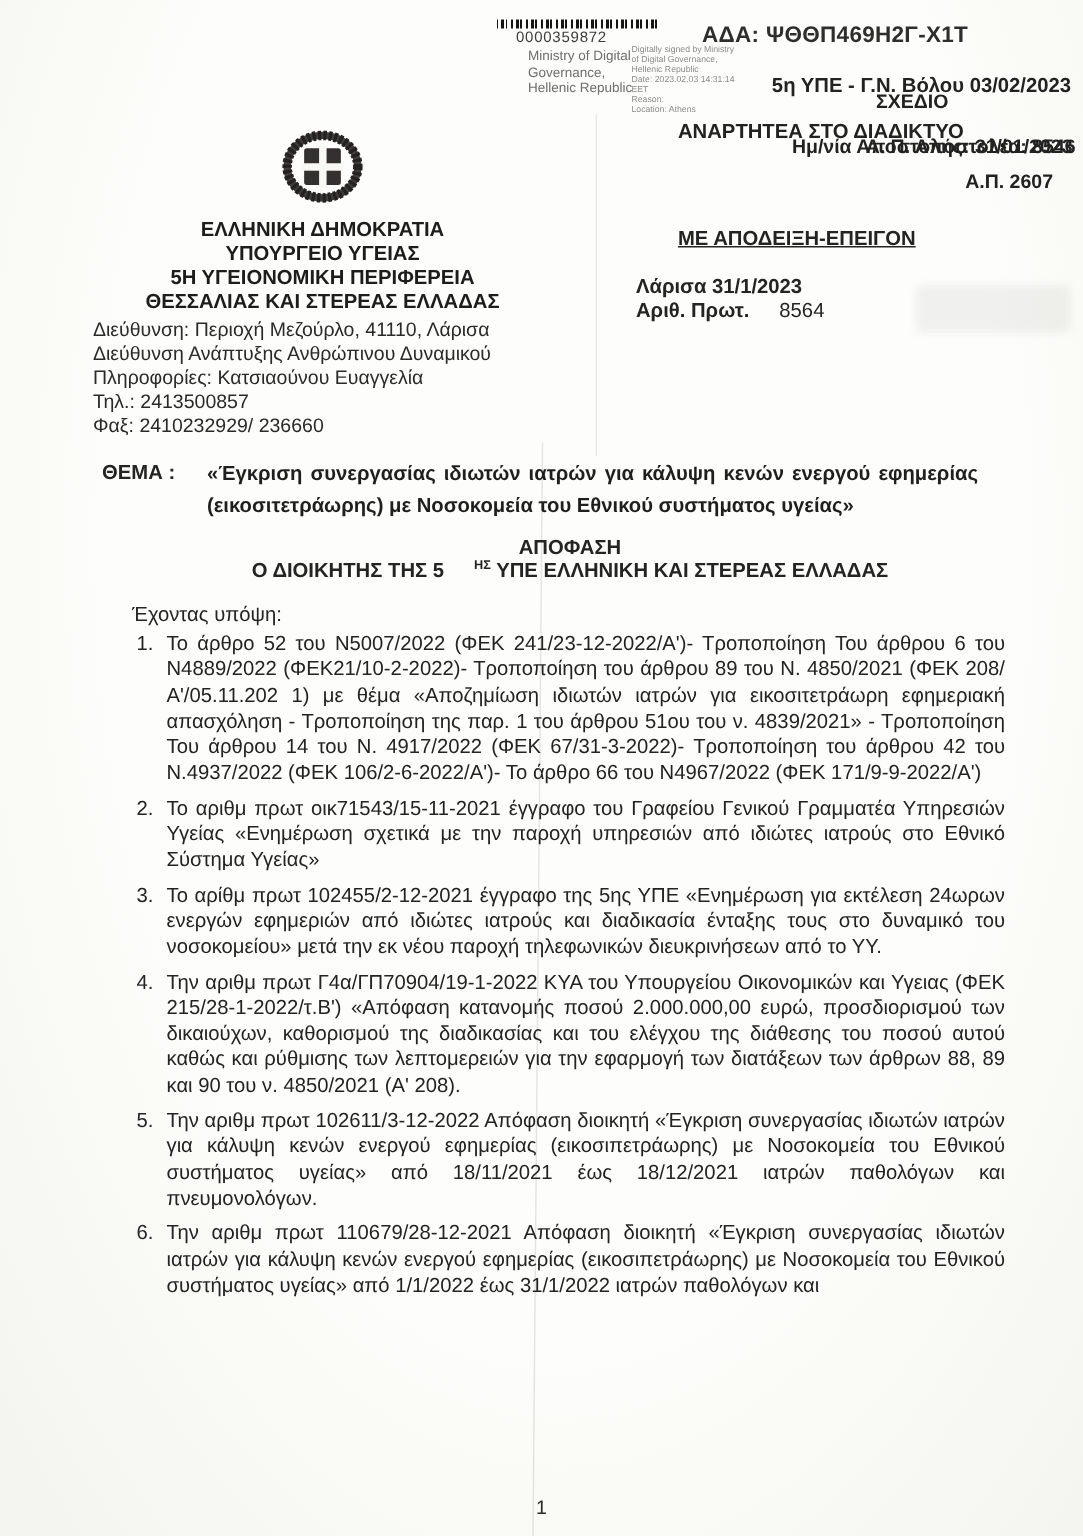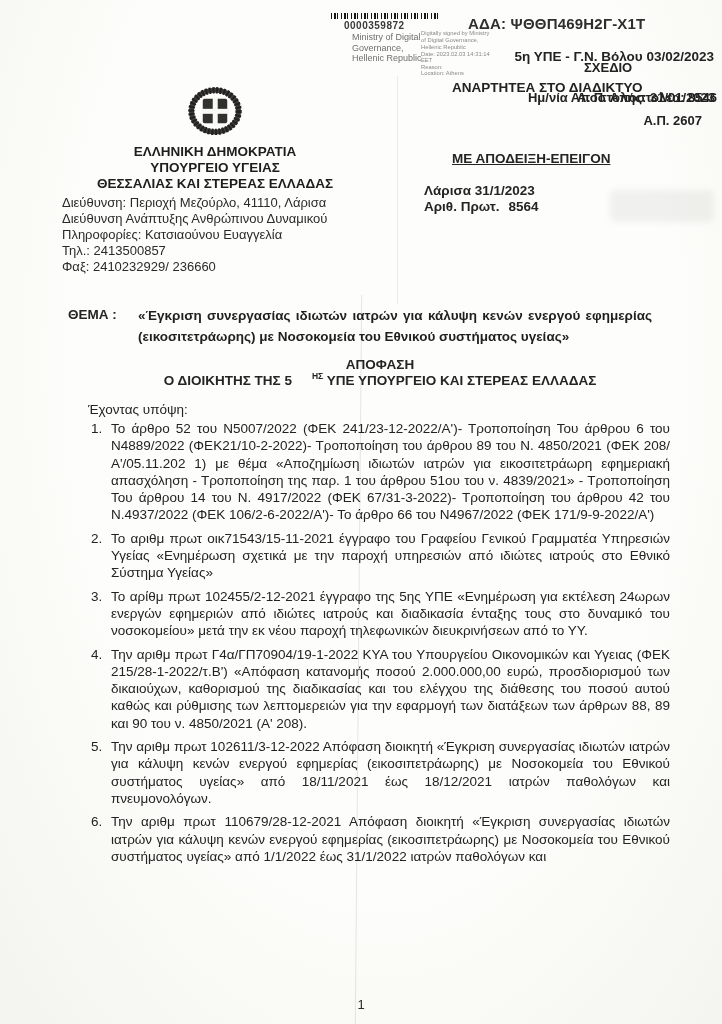--- a/index.html
+++ b/index.html
@@ -9,21 +9,21 @@
     font-family:"Liberation Sans","DejaVu Sans",sans-serif;color:#242424;
   }
   .page *{box-sizing:border-box;}
   
   .fold-a{position:absolute;left:358px;top:295px;width:1px;height:729px;background:rgba(100,100,100,0.16);transform:rotate(0.5deg);}
   .fold-b{position:absolute;left:397px;top:76px;width:1px;height:228px;background:rgba(100,100,100,0.12);}
   .smudge{position:absolute;left:610px;top:190px;width:104px;height:32px;background:rgba(110,110,110,0.09);filter:blur(3px);border-radius:5px;}
   
   .barcode{position:absolute;left:331px;top:13px;width:107px;height:6px;
     background:repeating-linear-gradient(90deg,#151515 0 1px,transparent 1px 3px,#151515 3px 5px,transparent 5px 6px,#151515 6px 7px,transparent 7px 10px);}
-  .barcode-number{position:absolute;left:344px;top:20px;font-size:10px;color:#3a3a3a;letter-spacing:0.5px;font-weight:bold;}
+  .barcode-number{position:absolute;left:344px;top:20px;font-size:10px;color:#3a3a3a;letter-spacing:0.5px;}
   .barcode-org{position:absolute;left:352px;top:32px;font-size:9px;line-height:10.5px;color:#6e6e6e;white-space:pre-line;}
   .sig-details{position:absolute;left:421px;top:30px;width:200px;font-size:10px;line-height:11.5px;color:#8a8a8a;white-space:pre-line;transform:scale(0.58);transform-origin:0 0;}
   .ada{position:absolute;left:468px;top:15px;font-size:15px;font-weight:700;color:#2e2e2e;letter-spacing:0.2px;}
   
   .stamp{position:absolute;font-weight:700;color:#222;font-size:13px;white-space:nowrap;}
   .stamp-hospital{top:49px;right:8px;font-size:13.5px;padding-left:36px;}
   .stamp-draft{top:60px;left:584px;}
   .stamp-protocol{top:70px;right:20px;margin-top:43px;}
   .stamp-internet{top:80px;left:452px;font-size:13.5px;}
   .stamp-sender{top:90px;right:5px;}
@@ -32,21 +32,21 @@
   .letterhead{position:absolute;left:40px;top:84px;width:350px;text-align:center;}
   .emblem{width:58px;height:56px;}
   .lh-line{font-weight:700;font-size:13.5px;line-height:16px;color:#1d1d1d;}
   .lh-block{margin-top:0;}
   .address{text-align:left;margin:3px 0 0 22px;font-size:13px;line-height:16px;color:#2a2a2a;}
   
   .dispatch{position:absolute;left:424px;top:151px;width:296px;height:70px;}
   .urgent{position:absolute;left:28px;top:0;font-size:13.5px;font-weight:700;text-decoration:underline;white-space:nowrap;}
   .city-date{position:absolute;left:0;top:32px;font-weight:700;font-size:13.5px;white-space:nowrap;}
   .prot{position:absolute;left:0;top:48px;font-weight:700;font-size:13.5px;white-space:nowrap;}
-  .prot-no{font-weight:700;margin-left:9px;}
+  .prot-no{font-weight:400;margin-left:20px;}
   
   .subject-label{position:absolute;left:68px;top:307px;font-size:13.5px;font-weight:700;}
   .subject-text{position:absolute;left:138px;top:305px;width:514px;font-size:13.5px;font-weight:700;line-height:21px;text-align:justify;color:#1f1f1f;}
   .decision-title{position:absolute;left:70px;top:357px;width:620px;text-align:center;font-weight:700;font-size:13.5px;}
   .decision-issuer{position:absolute;left:70px;top:371px;width:620px;text-align:center;font-weight:700;font-size:13.5px;}
   .decision-issuer sup{font-size:8.5px;padding-left:20px;}
   
   .having{position:absolute;left:88px;top:402px;font-size:13.5px;}
   .items{position:absolute;left:90px;top:420px;width:580px;margin:0;padding:0;list-style:none;
     font-size:13.5px;line-height:17.3px;text-align:justify;color:#232323;}
@@ -89,20 +89,21 @@
     <svg class="emblem" viewBox="0 0 64 60" xmlns="http://www.w3.org/2000/svg">
       <ellipse cx="32" cy="29" rx="26" ry="23" fill="none" stroke="#2e2c2a" stroke-width="5.5" opacity="0.92"></ellipse>
       <ellipse cx="32" cy="29" rx="26" ry="23" fill="none" stroke="#232220" stroke-width="7" stroke-dasharray="2.4 1.6"></ellipse>
       <rect x="18.5" y="15.5" width="27" height="27" rx="2" fill="#33312f"></rect>
       <rect x="29.5" y="13.5" width="5.5" height="31" fill="#f8f8f4"></rect>
       <rect x="16.5" y="26.5" width="31" height="5.5" fill="#f8f8f4"></rect>
     </svg>
     <div class="lh-block">
       <div class="lh-line">ΕΛΛΗΝΙΚΗ ΔΗΜΟΚΡΑΤΙΑ</div>
       <div class="lh-line">ΥΠΟΥΡΓΕΙΟ ΥΓΕΙΑΣ</div>
+      <div class="lh-line">5Η ΥΓΕΙΟΝΟΜΙΚΗ ΠΕΡΙΦΕΡΕΙΑ</div>
       <div class="lh-line">ΘΕΣΣΑΛΙΑΣ ΚΑΙ ΣΤΕΡΕΑΣ ΕΛΛΑΔΑΣ</div>
     </div>
     <div class="address">
       <div>Διεύθυνση: Περιοχή Μεζούρλο, 41110, Λάρισα</div>
       <div>Διεύθυνση Ανάπτυξης Ανθρώπινου Δυναμικού</div>
       <div>Πληροφορίες: Κατσιαούνου Ευαγγελία</div>
       <div>Τηλ.: 2413500857</div>
       <div>Φαξ: 2410232929/ 236660</div>
     </div>
   </div>
@@ -113,21 +114,21 @@
     <div class="prot">
       <span>Αριθ. Πρωτ.</span><span class="prot-no">8564</span>
     </div>
   </div>
 
   <div class="subject-label">ΘΕΜΑ :</div>
   <div class="subject-text">«Έγκριση συνεργασίας ιδιωτών ιατρών για  κάλυψη κενών ενεργού εφημερίας (εικοσιτετράωρης) με Νοσοκομεία του Εθνικού συστήματος υγείας»</div>
 
   <div class="decision-title">ΑΠΟΦΑΣΗ</div>
   <div class="decision-issuer">
-    <span>Ο ΔΙΟΙΚΗΤΗΣ ΤΗΣ 5</span><sup>ΗΣ</sup><span> ΥΠΕ ΥΠΟΥΡΓΕΙΟ ΚΑΙ ΣΤΕΡΕΑΣ ΕΛΛΑΔΑΣ</span>
+    <span>Ο ΔΙΟΙΚΗΤΗΣ ΤΗΣ 5</span><sup>ΗΣ</sup><span> ΥΠΕ ΕΛΛΗΝΙΚΗ ΚΑΙ ΣΤΕΡΕΑΣ ΕΛΛΑΔΑΣ</span>
   </div>
 
   <div class="having">Έχοντας υπόψη:</div>
   <ol class="items">
     <li>
       <span class="li-num">1.</span>
       <span>Το άρθρο 52 του Ν5007/2022 (ΦΕΚ 241/23-12-2022/Α')- Τροποποίηση Του άρθρου 6 του Ν4889/2022 (ΦΕΚ21/10-2-2022)- Τροποποίηση του άρθρου 89 του Ν. 4850/2021 (ΦΕΚ 208/Α'/05.11.202 1) με θέμα «Αποζημίωση ιδιωτών ιατρών για εικοσιτετράωρη εφημεριακή απασχόληση - Τροποποίηση της παρ. 1 του άρθρου 51ου του ν. 4839/2021» - Τροποποίηση Του άρθρου 14 του Ν. 4917/2022 (ΦΕΚ 67/31-3-2022)- Τροποποίηση του άρθρου 42 του Ν.4937/2022 (ΦΕΚ 106/2-6-2022/Α')- Το άρθρο 66 του Ν4967/2022 (ΦΕΚ 171/9-9-2022/Α')</span>
     </li>
     <li>
       <span class="li-num">2.</span>

